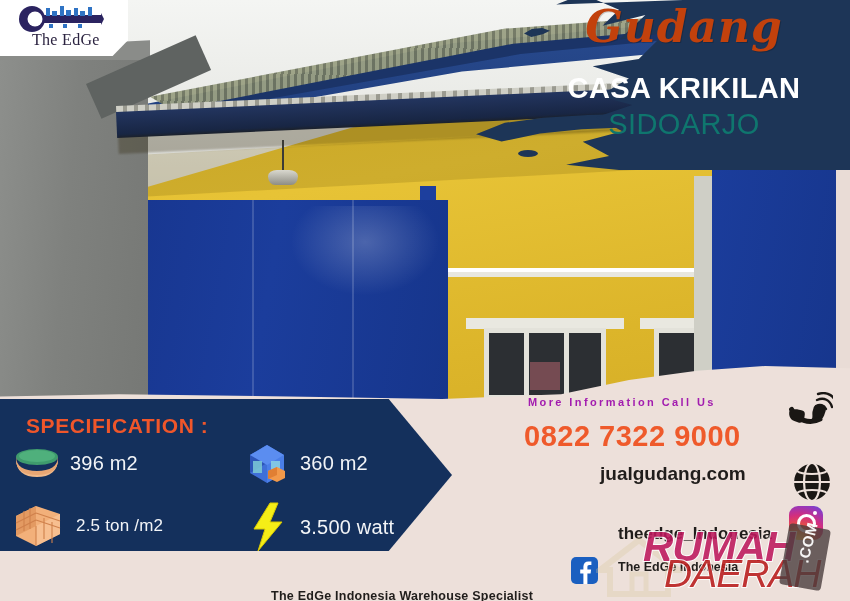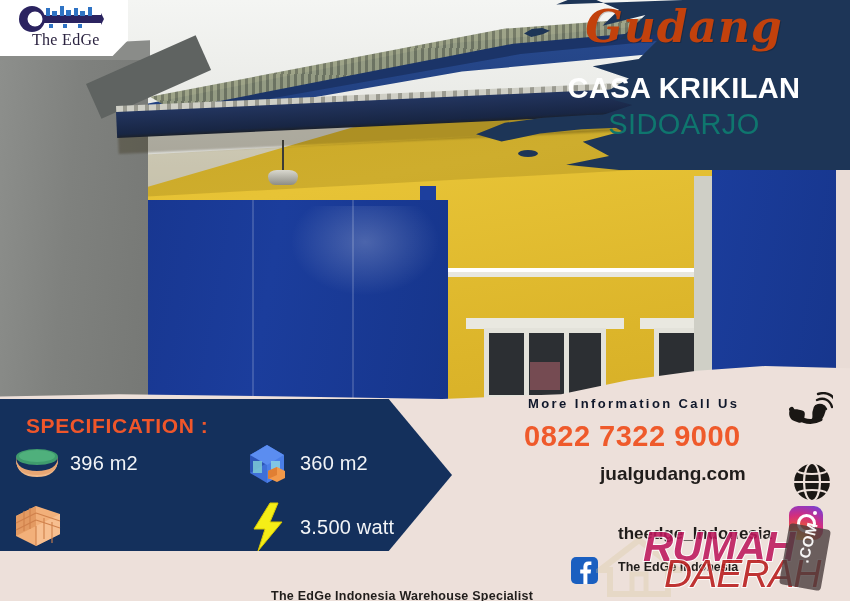--- a/index.html
+++ b/index.html
@@ -101,22 +101,22 @@
   .chev{position:absolute;left:0;top:399px;width:452px;height:152px;background:#14305c;
      clip-path:polygon(0% 0%, 86% 0%, 100% 50%, 86% 100%, 0% 100%);}
   .spec-title{position:absolute;left:26px;top:414px;font-size:21px;font-weight:700;
      color:#f0562a;letter-spacing:.6px;}
 
   .spec-row{position:absolute;display:flex;align-items:center;gap:10px;}
   .spec-val{color:#f2f4f7;font-size:20px;line-height:1.2;font-weight:400;letter-spacing:.2px;}
   .spec-val.small{font-size:17px;}
 
   
-  .moreinfo{position:absolute;left:520px;top:396px;font-size:13px;font-weight:700;
-     color:#0f172a;letter-spacing:2.4px;padding-left:8px;}
+  .moreinfo{position:absolute;left:520px;top:396px;font-size:11px;font-weight:700;
+     color:#a21caf;letter-spacing:2.4px;padding-left:8px;}
   .phone{position:absolute;left:524px;top:420px;font-size:29px;font-weight:700;
      color:#ef5a2b;letter-spacing:.5px;}
   .web1{position:absolute;left:600px;top:463px;font-size:19px;font-weight:700;color:#201d1b;}
   .web2{position:absolute;left:567px;top:487px;font-size:19px;font-weight:700;color:#201d1b;}
   .ig-handle{position:absolute;left:618px;top:524px;font-size:17px;font-weight:700;color:#201d1b;}
   .fb-handle{position:absolute;left:618px;top:560px;font-size:12.5px;font-weight:700;color:#201d1b;}
   .footer-spec{position:absolute;left:271px;top:560px;font-size:12.5px;font-weight:700;
      color:#201d1b;letter-spacing:.25px;margin-top:29px;}
 
   .icoPhone{position:absolute;left:787px;top:392px;width:46px;height:48px;}
@@ -251,20 +251,21 @@
         <path d="M26 11 L50 19"></path>
           <path d="M26 18 L50 26"></path>
         <path d="M26 24 L26 44"></path>
         <path d="M14 9 L14 29"></path>
           <path d="M20 6 L20 27"></path>
         <path d="M34 16 L34 37"></path>
           <path d="M42 20 L42 41"></path>
       </g>
     </svg>
     <div>
+      <div class="spec-val small">2.5 ton /m2</div>
     </div>
   </div>
 
   <div class="spec-row" style="left:248px;top:502px;">
     <svg width="42" height="50" viewBox="0 0 42 50">
       <polygon points="22,1 6,27 17,27 10,49 34,20 22,20 30,1" fill="#f5ee17" stroke="#d9c800" stroke-width="1"></polygon>
     </svg>
     <span class="spec-val">3.500 watt</span>
   </div>
 

